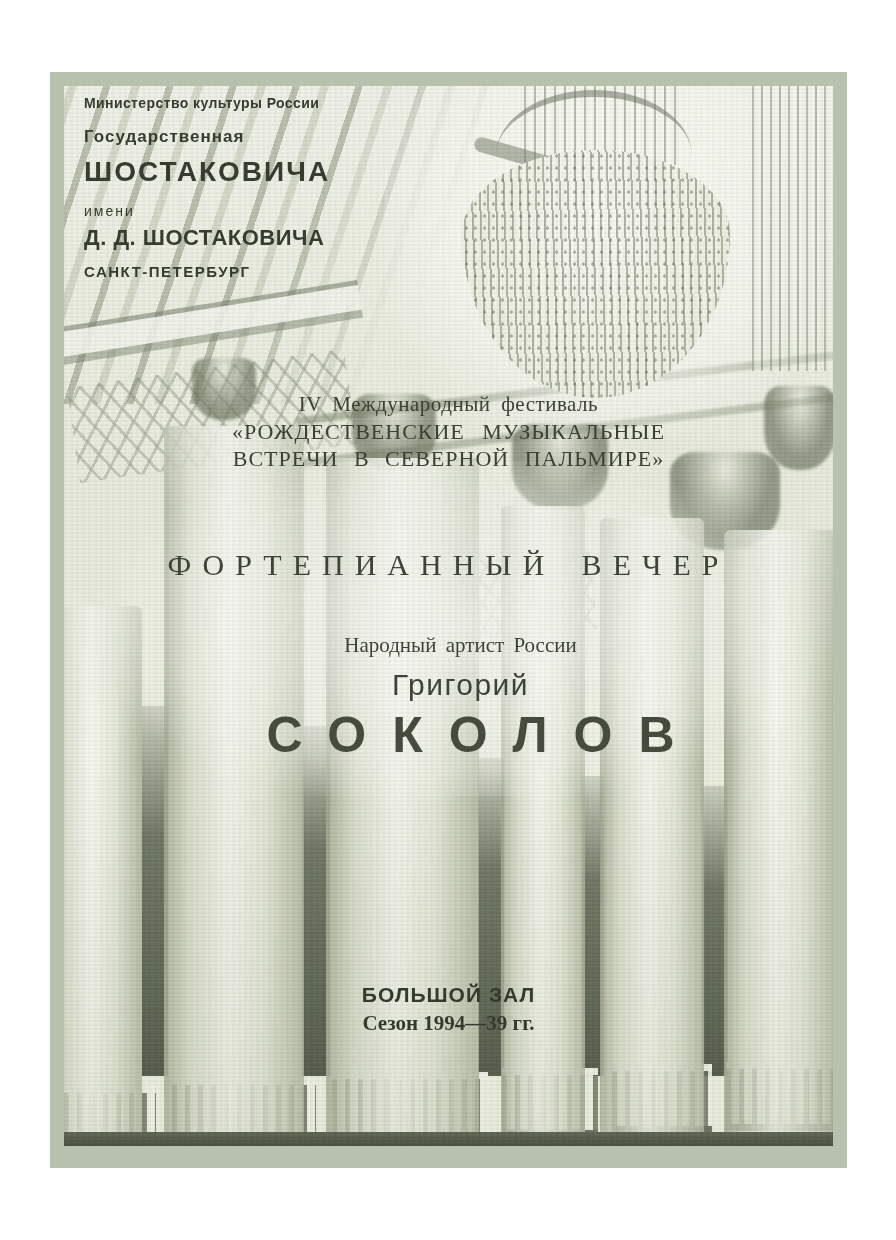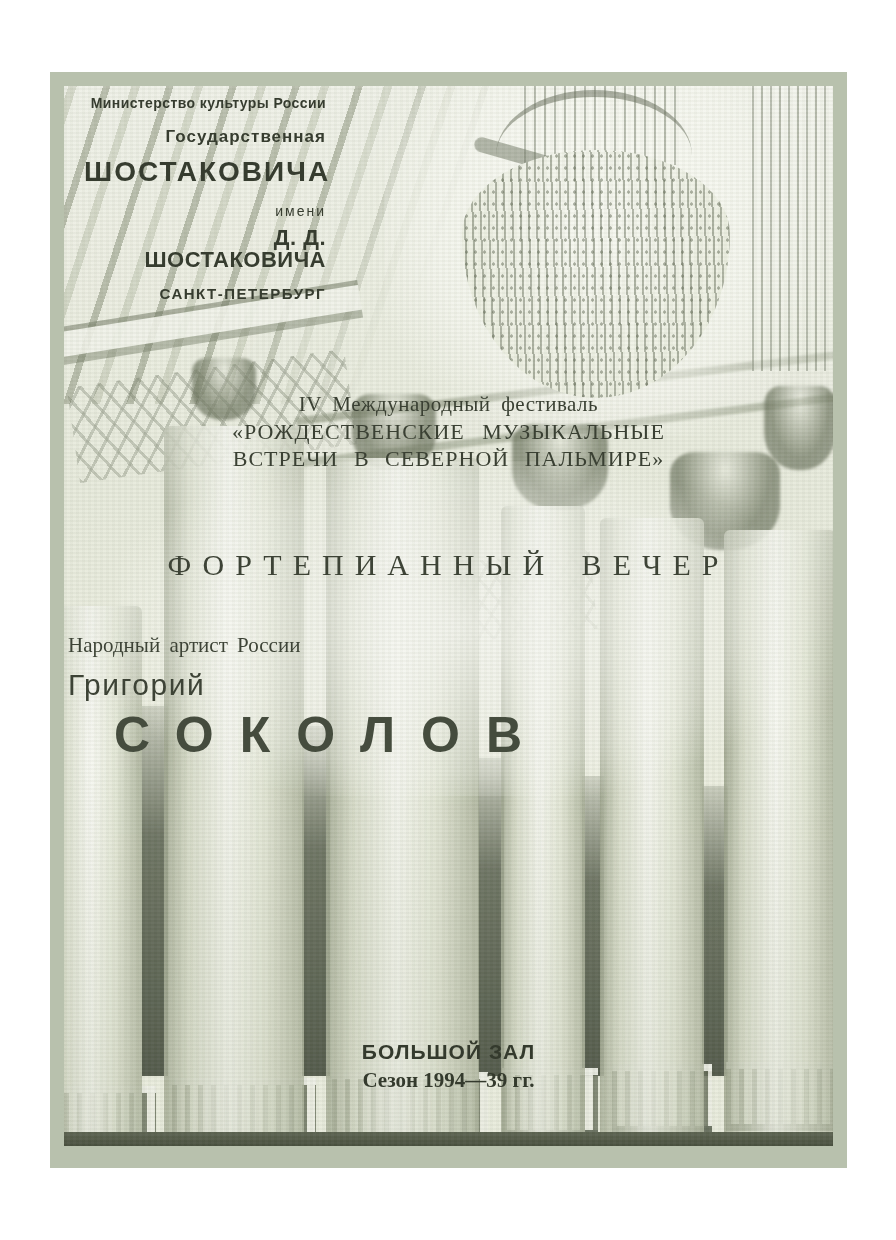--- a/index.html
+++ b/index.html
@@ -166,44 +166,44 @@
   .balu5 { left:548px; top:978px;  width:100px; }
   .balu6 { left:662px; top:976px;  width:107px; }
   .floor-band {
     left:0; top:1046px; width:769px; height:14px; z-index:5;
     background:linear-gradient(180deg, #59604e, #434a39);
     filter:blur(0.3px);
   }
 
   
   .txt { position:absolute; z-index:10; color:#3a4034; }
-  .hdr { left:20px; top:10px; width:242px; text-align:right; color:#363c2f; }
+  .hdr { left:20px; top:10px; width:242px; text-align:left; color:#363c2f; }
   .hdr-l1 { font-weight:700; font-size:14px; line-height:1; letter-spacing:0.4px; }
   .hdr-l2 { font-weight:700; font-size:17px; line-height:1; letter-spacing:1px;   margin-top:18px; }
   .hdr-l3 { font-weight:800; font-size:28px; line-height:1; letter-spacing:2px;   margin-top:13px; }
   .hdr-l4 { font-weight:400; font-size:14px; line-height:1; letter-spacing:2px;   margin-top:18px; }
-  .hdr-l5 { font-weight:700; font-size:22px; line-height:1; letter-spacing:0.5px; margin-top:9px;margin-left:12px;  }
+  .hdr-l5 { font-weight:700; font-size:22px; line-height:1; letter-spacing:0.5px; margin-top:9px;  }
   .hdr-l6 { font-weight:700; font-size:15px; line-height:1; letter-spacing:1.5px; margin-top:15px; }
 
   .festival { left:0; top:308px; width:100%; text-align:center;
     font-family:"Liberation Serif", serif; color:#3a4033; }
   .fest-l1 { font-size:21px; line-height:1; letter-spacing:0.5px; word-spacing:5px; }
   .fest-l2 { font-size:22px; line-height:1; letter-spacing:1px; word-spacing:11px; margin-top:6px; }
   .fest-l3 { font-size:22px; line-height:1; letter-spacing:1px; word-spacing:9px;  margin-top:5px; }
 
   .event-title { left:0; top:464px; width:100%; text-align:center;
     font-family:"Liberation Serif", serif; font-size:30px; line-height:1;
     letter-spacing:11px; word-spacing:8px; color:#3d4336; }
 
-  .artist { left:4px; top:549px; width:100%; text-align:left; color:#3d4336; }
+  .artist { left:12px; top:549px; width:100%; text-align:center; color:#3d4336; }
   .artist-honorific { font-family:"Liberation Serif", serif; font-size:21px; line-height:1; word-spacing:4px; }
   .artist-first { font-size:30px; line-height:1; letter-spacing:1.5px; margin-top:14px; font-weight:400; }
   .artist-last  { font-size:50px; line-height:1; letter-spacing:26px;  margin-top:10px; font-weight:700; color:#454c3e;padding-left:46px; }
 
-  .venue { left:0; top:955px; width:100%; text-align:center; color:#343a2d; }
+  .venue { left:0; top:898px; width:100%; text-align:center; color:#343a2d; }
   .venue-hall   { font-weight:700; font-size:21px; line-height:1; letter-spacing:1px; }
   .venue-season { font-family:"Liberation Serif", serif; font-weight:700; font-size:21px; line-height:1; margin-top:8px; }
 </style>
 </head>
 <body>
 
 <div class="frame">
   <div class="photo">
 
     <div class="decor cornice"></div>

